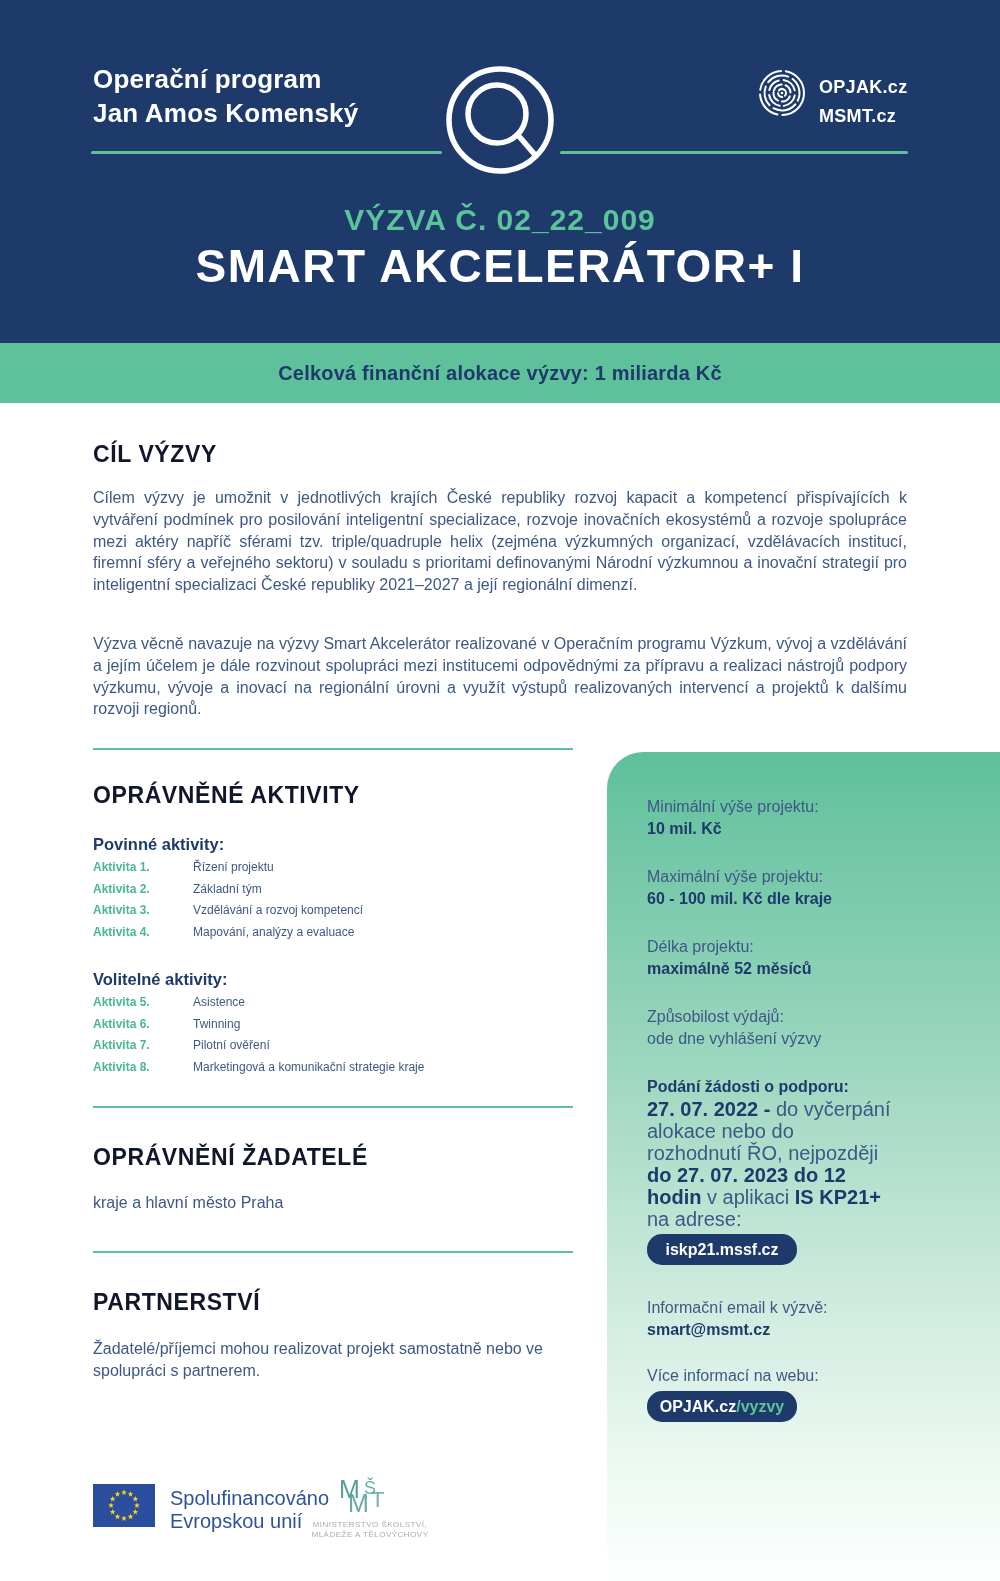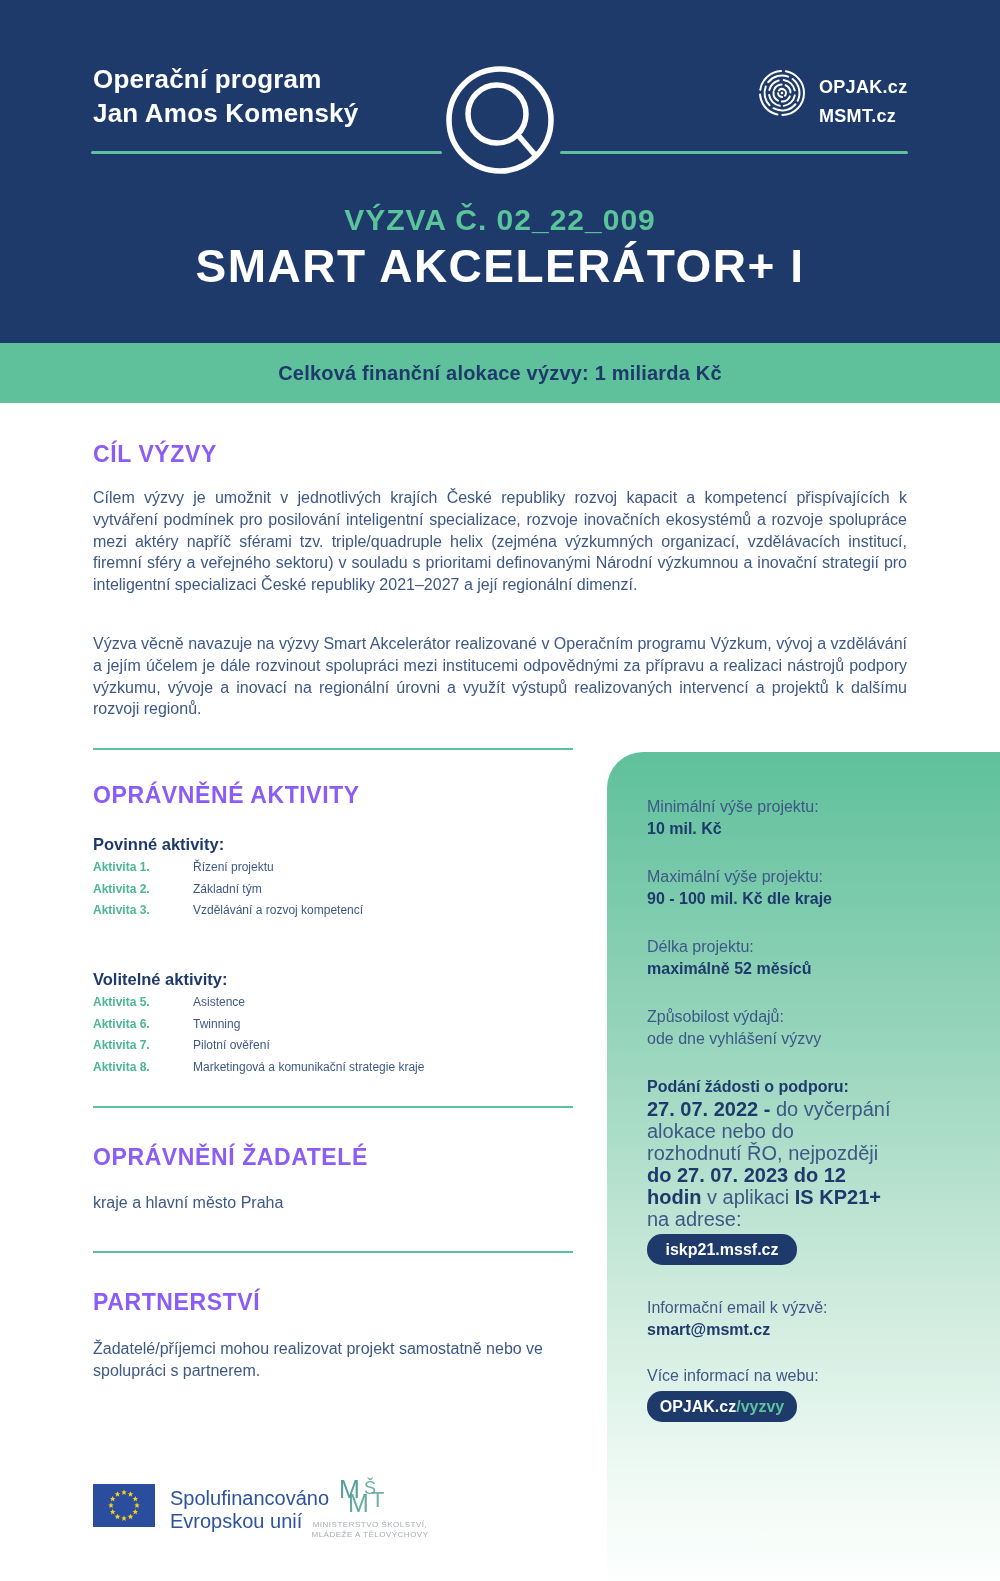--- a/index.html
+++ b/index.html
@@ -15,21 +15,21 @@
   .hline-r{left:560px;width:348px;}
   .maglogo{position:absolute;left:444px;top:64px;}
   .brand{position:absolute;left:757px;top:68px;display:flex;gap:12px;align-items:flex-start;}
   .brand-text{color:#ffffff;font-weight:700;font-size:18px;line-height:29px;margin-top:5px;letter-spacing:.3px;}
   .callnum{position:absolute;left:0;width:1000px;top:203px;text-align:center;color:#5bc49b;font-size:30px;font-weight:700;letter-spacing:1px;}
   .calltitle{position:absolute;left:0;width:1000px;top:239px;text-align:center;color:#ffffff;font-size:46px;font-weight:700;letter-spacing:1.5px;}
   
   .banner{position:absolute;left:0;top:343px;width:1000px;height:60px;background:#5fc09c;
     display:flex;align-items:center;justify-content:center;color:#1e3a6b;font-weight:700;font-size:20px;letter-spacing:.2px;}
   
-  .sec-h{position:absolute;left:93px;color:#8b5cf6;font-size:23px;font-weight:700;letter-spacing:.6px;margin:0;}
+  .sec-h{position:absolute;left:93px;color:#0f172a;font-size:23px;font-weight:700;letter-spacing:.6px;margin:0;}
   .h-goal{top:441px;}
   .goal-p{position:absolute;left:93px;width:814px;color:#3e5886;font-size:16px;line-height:21.8px;text-align:justify;margin:0;}
   .p1{top:487px;}
   .p2{top:633px;}
   .divider{position:absolute;left:93px;width:480px;height:2px;background:#5fc09c;}
   .d1{top:748px;}
   .d2{top:1106px;}
   .d3{top:1251px;}
   .h-act{top:782px;}
   .act-sub{position:absolute;left:93px;color:#1e3a6c;font-weight:700;font-size:16.5px;margin:0;}
@@ -128,20 +128,24 @@
       <span class="act-text">Řízení projektu</span>
     </div>
     <div class="act-row">
       <span class="act-label">Aktivita 2.</span>
       <span class="act-text">Základní tým</span>
     </div>
     <div class="act-row">
       <span class="act-label">Aktivita 3.</span>
       <span class="act-text">Vzdělávání a rozvoj kompetencí</span>
     </div>
+    <div class="act-row">
+      <span class="act-label">Aktivita 4.</span>
+      <span class="act-text">Mapování, analýzy a evaluace</span>
+    </div>
   </div>
 
   <p class="act-sub sub2">Volitelné aktivity:</p>
   <div class="act-list list2">
     <div class="act-row">
       <span class="act-label">Aktivita 5.</span>
       <span class="act-text">Asistence</span>
     </div>
     <div class="act-row">
       <span class="act-label">Aktivita 6.</span>
@@ -167,21 +171,21 @@
   <h2 class="sec-h h-part">PARTNERSTVÍ</h2>
   <p class="part-text">Žadatelé/příjemci mohou realizovat projekt samostatně nebo ve spolupráci s partnerem.</p>
 
   <aside class="card">
     <div class="sb-group">
       <p class="sb-label">Minimální výše projektu:</p>
       <p class="sb-value">10 mil. Kč</p>
     </div>
     <div class="sb-group">
       <p class="sb-label">Maximální výše projektu:</p>
-      <p class="sb-value">90 - 100 mil. Kč dle kraje</p>
+      <p class="sb-value">60 - 100 mil. Kč dle kraje</p>
     </div>
     <div class="sb-group">
       <p class="sb-label">Délka projektu:</p>
       <p class="sb-value">maximálně 52 měsíců</p>
     </div>
     <div class="sb-group">
       <p class="sb-label">Způsobilost výdajů:</p>
       <p class="sb-label">ode dne vyhlášení výzvy</p>
     </div>
 

